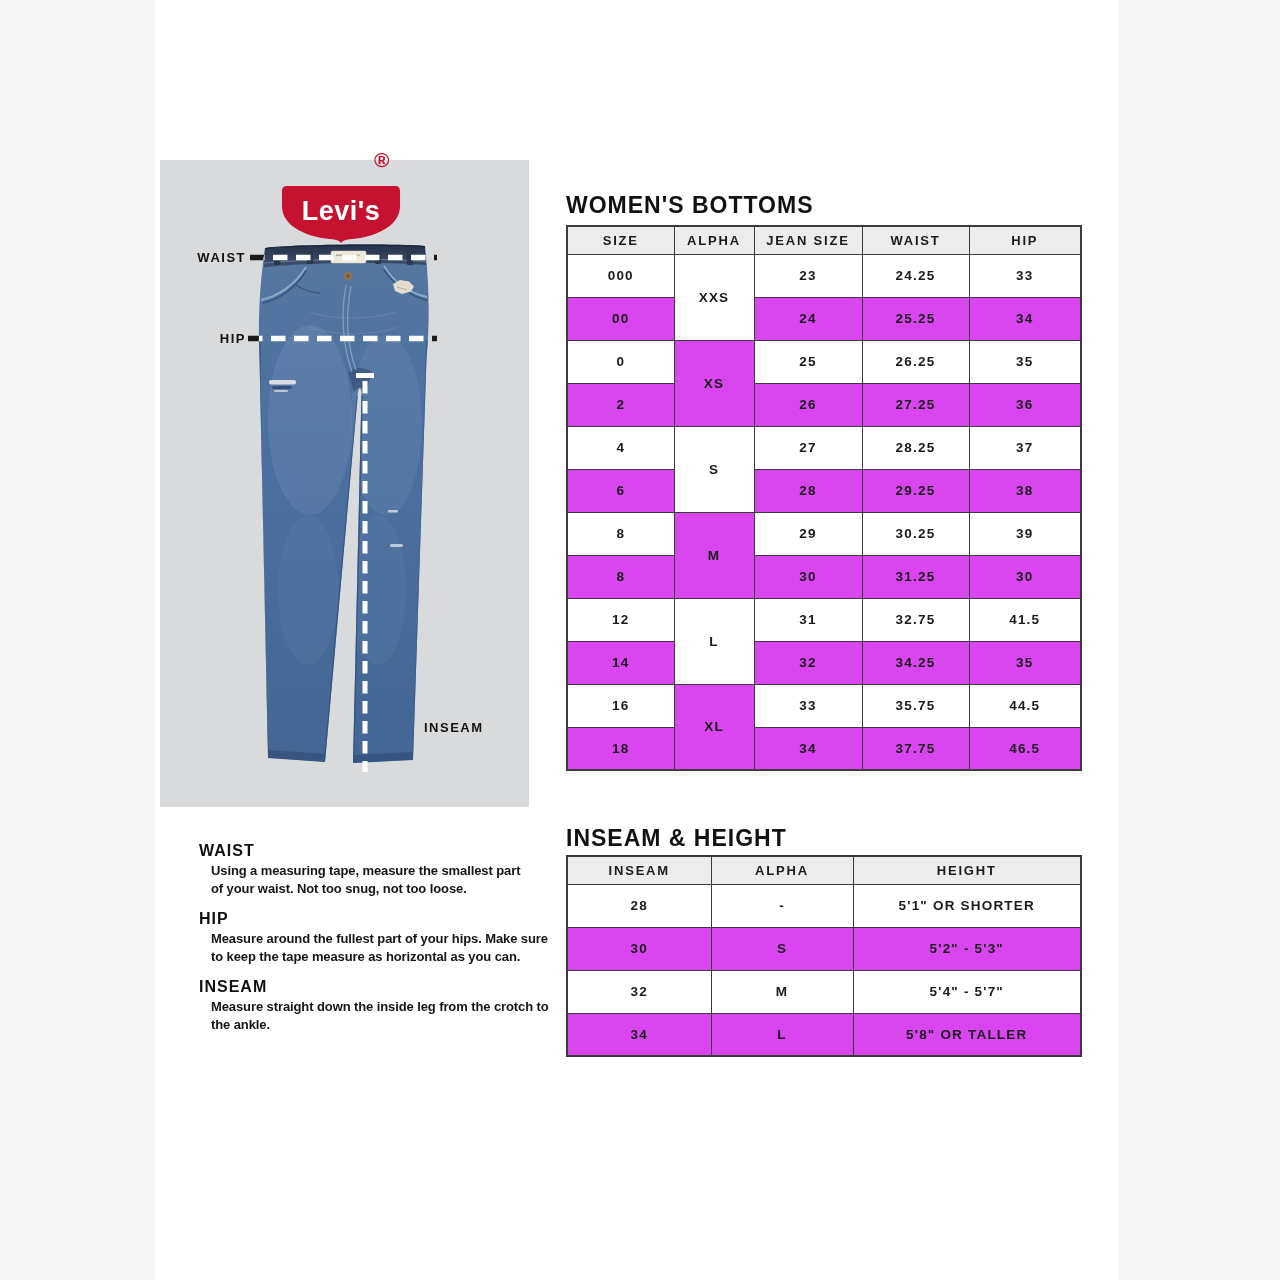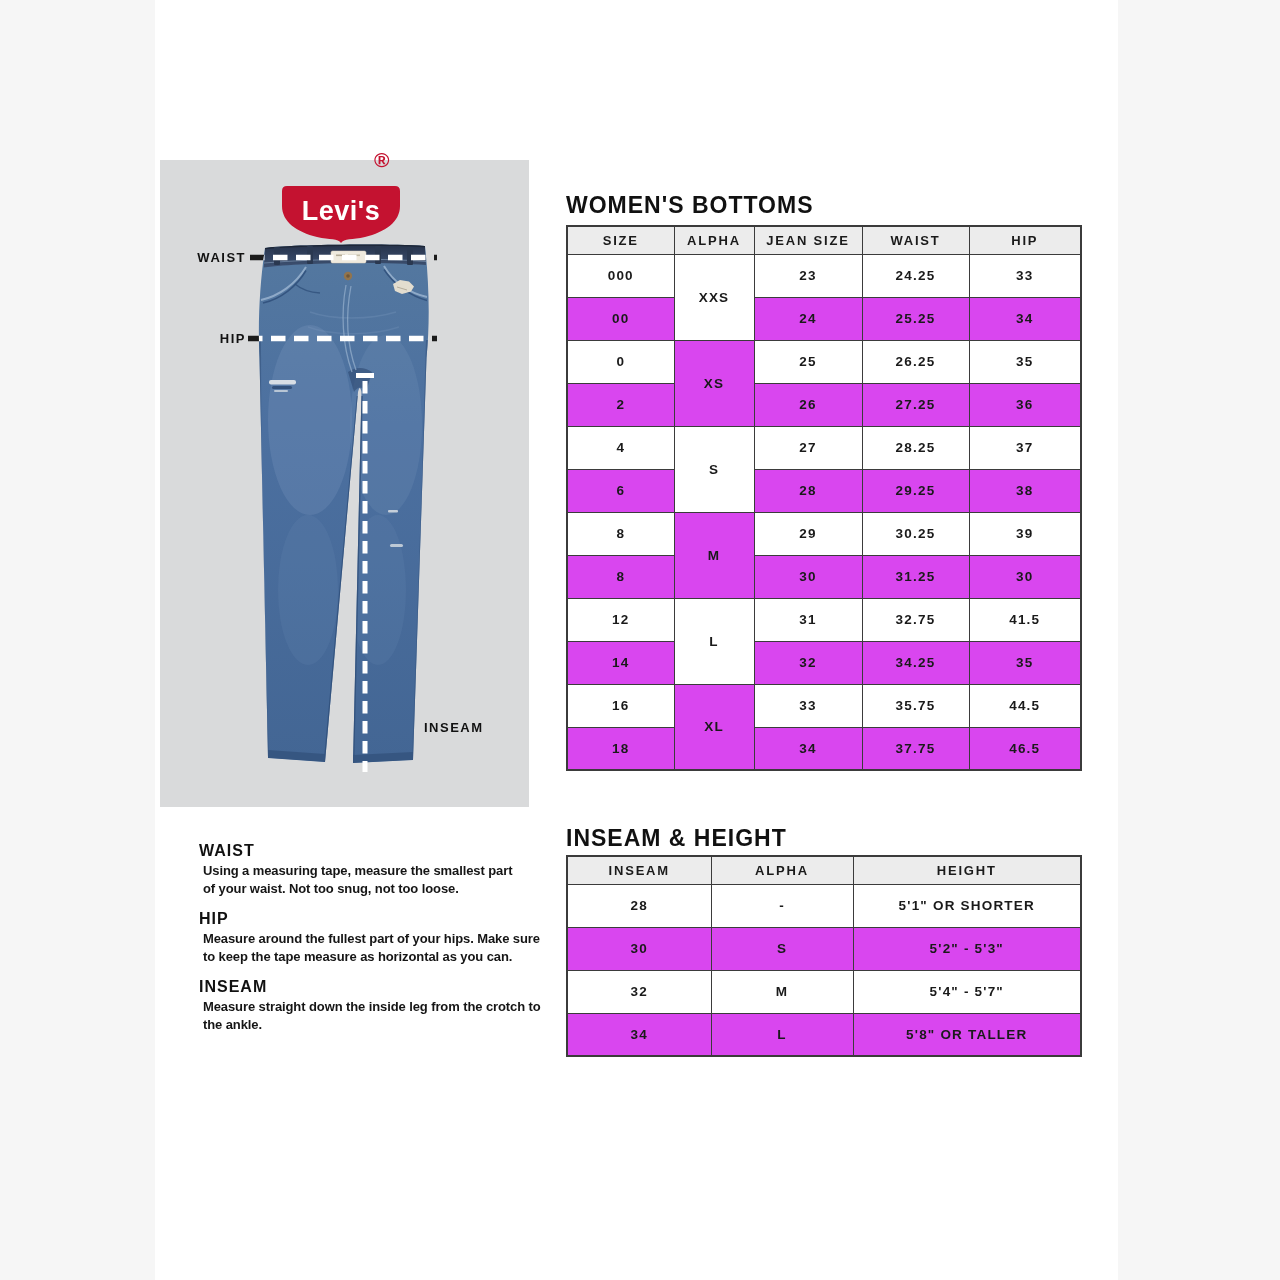--- a/index.html
+++ b/index.html
@@ -39,21 +39,21 @@
   table.sizes th{height:28px;font-size:13px;letter-spacing:1.8px;background:#ececec;}
   table.sizes td{height:43px;font-size:13.5px;letter-spacing:1.2px;background:#ffffff;}
   table.sizes td.shade{background:#d946ef;}
   #bottoms-table col.c1{width:107px}#bottoms-table col.c2{width:80px}
   #bottoms-table col.c3{width:108px}#bottoms-table col.c4{width:107px}#bottoms-table col.c5{width:112px}
   #inseam-table col.c1{width:144px}#inseam-table col.c2{width:142px}#inseam-table col.c3{width:228px}
 
   
   .guide{position:absolute;left:199px;top:843px;width:370px;}
   .guide h3{margin:0 0 3px 0;font-size:16px;font-weight:800;letter-spacing:1px;line-height:16px;color:#111;}
-  .guide p{margin:0 0 14px 4px;font-size:13px;font-weight:700;line-height:17.5px;color:#151515;
+  .guide p{margin:0 0 14px 12px;font-size:13px;font-weight:700;line-height:17.5px;color:#151515;
            white-space:pre-line;letter-spacing:-.1px;}
 </style>
 </head>
 <body>
 
 <div class="canvas">
   <div class="white-col"></div>
 
   <div class="panel">
     <svg width="369" height="647" viewBox="0 0 369 647">

